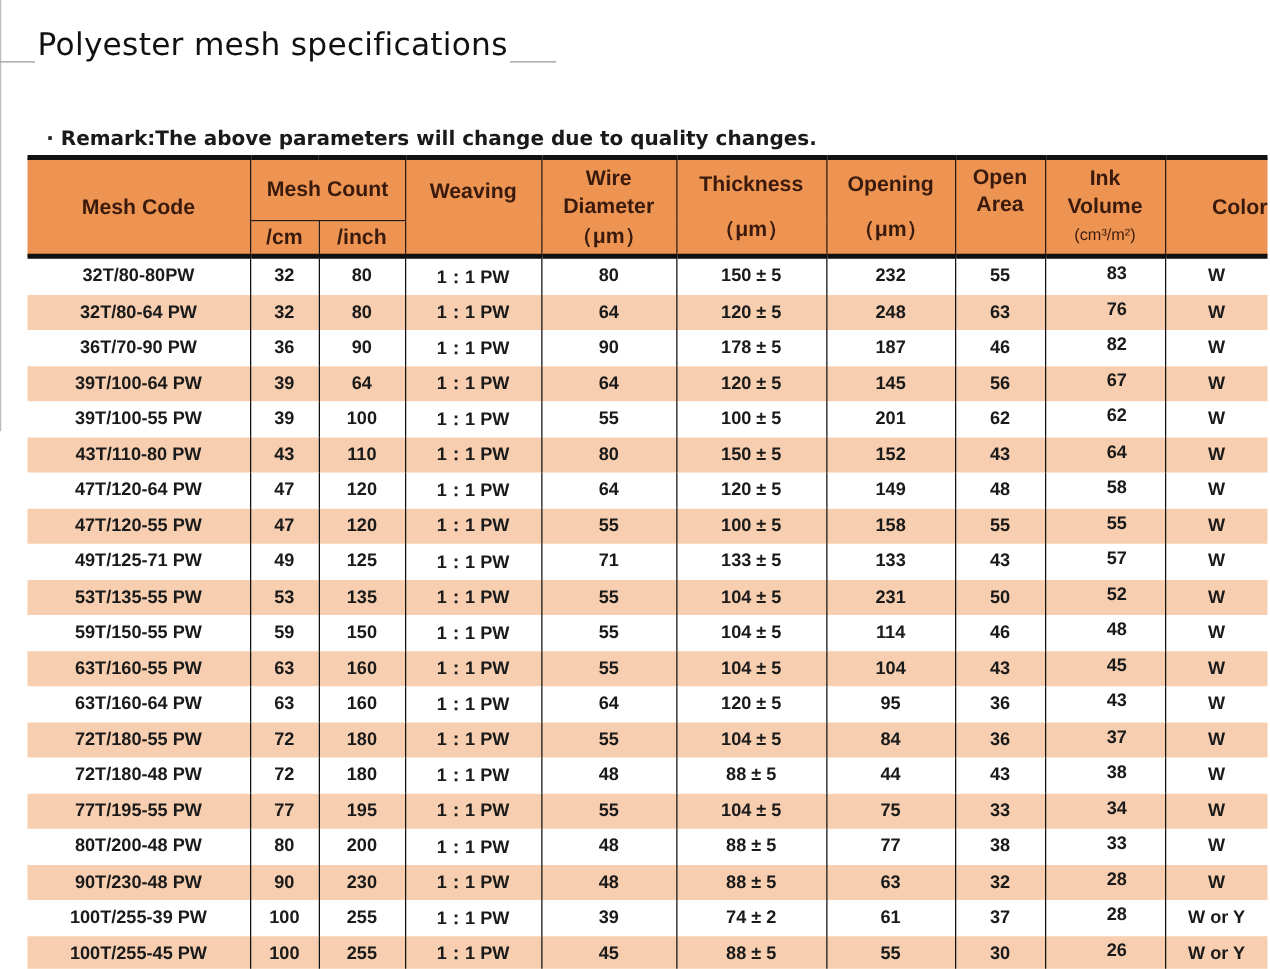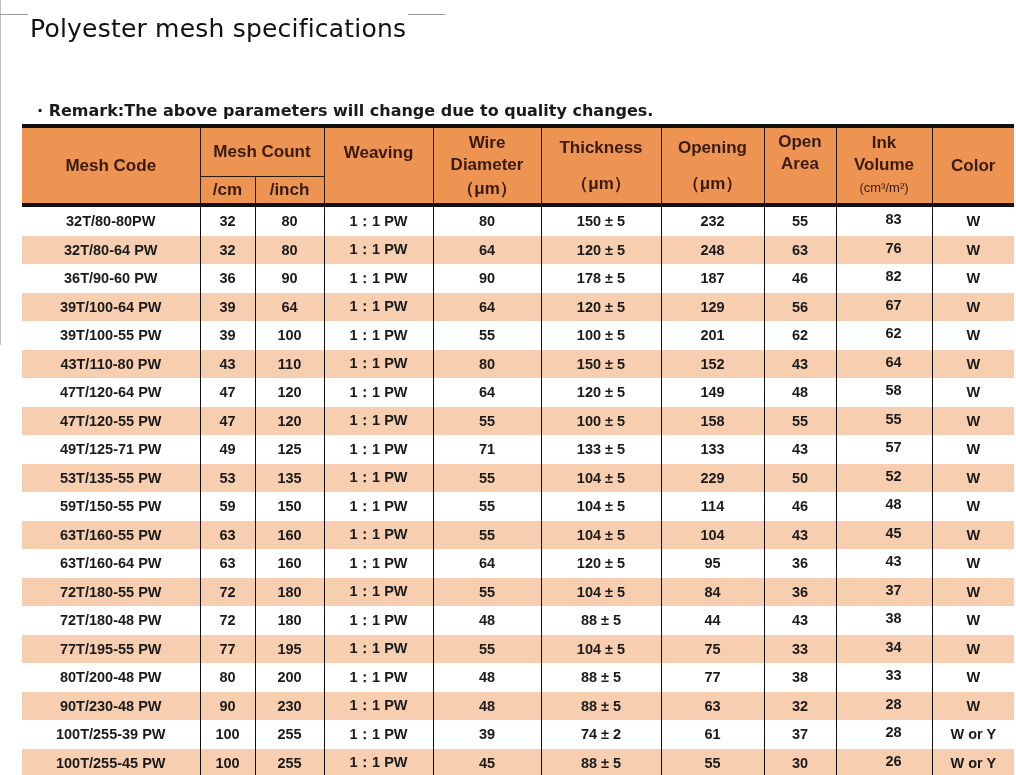--- a/index.html
+++ b/index.html
@@ -5,21 +5,21 @@
   html, body { margin: 0; padding: 0; background: #ffffff; }
   body {
     width: 1016px; height: 775px; position: relative; overflow: hidden;
     font-family: "Liberation Sans", sans-serif; color: #111;
   }
   .left-rule {
     position: absolute; left: 0; top: 0; width: 1px; height: 345px; background: #bdbdbd;
   }
   .title-wrap {
     position: absolute; left: 0; top: 14px; height: 36px; width: 445px;
-    display: flex; align-items: flex-start;
+    display: flex; align-items: flex-end;
   }
   .title-line-left { width: 32px; height: 1px; background: #9a9a9a; }
   .title-line-right { width: 42px; height: 1px; background: #9a9a9a; }
   .title {
     font-family: "DejaVu Sans", sans-serif; font-size: 25px; font-weight: 400;
     color: #111; padding: 0 2px; letter-spacing: 0.2px; white-space: nowrap;
   }
   .remark {
     position: absolute; left: 37px; top: 101px;
     font-family: "DejaVu Sans", sans-serif; font-size: 16px; font-weight: bold; color: #1a1a1a;
@@ -30,21 +30,21 @@
     border-collapse: collapse; table-layout: fixed;
     font-family: "Liberation Sans", sans-serif; font-weight: bold;
   }
   table.spec thead tr:first-child th { border-top: 4px solid #111; }
   table.spec thead th {
     background: #ee9452; color: #3a1a0c; font-size: 17px; line-height: 22px;
     text-align: center; vertical-align: middle; padding: 0;
     border-left: 1.5px solid #2a1a10; border-right: 1.5px solid #2a1a10;
   }
   table.spec thead th.first { border-left: none; }
-  table.spec thead th.last { border-right: none; }
+  table.spec thead th.last { border-right: none; text-align: right; }
   table.spec thead th .unit { font-weight: normal; font-size: 17px; display: block; margin-top: 5px; }
   table.spec thead th .unit.bold { font-weight: bold; }
   table.spec thead tr.sub th { border-top: 1.5px solid #2a1a10; height: 26px; }
   table.spec thead tr.last-head th, table.spec thead th.span2 { border-bottom: 4px solid #111; }
   table.spec tbody td {
     height: 28.5px; padding: 0; text-align: center; font-size: 14.5px; color: #1a1a1a;
     border-left: 1.5px solid #111; border-right: 1.5px solid #111;
   }
   table.spec tbody td.first { border-left: none; }
   table.spec tbody td.last { border-right: none; }
@@ -130,39 +130,39 @@
         <td>80</td>
         <td>1：1 PW</td>
         <td>64</td>
         <td>120 ± 5</td>
         <td>248</td>
         <td>63</td>
         <td class="ink">76</td>
         <td class="last">W</td>
       </tr>
       <tr>
-        <td class="first">36T/90-60 PW</td>
+        <td class="first">36T/70-90 PW</td>
         <td>36</td>
         <td>90</td>
         <td>1：1 PW</td>
         <td>90</td>
         <td>178 ± 5</td>
         <td>187</td>
         <td>46</td>
         <td class="ink">82</td>
         <td class="last">W</td>
       </tr>
       <tr class="alt">
         <td class="first">39T/100-64 PW</td>
         <td>39</td>
         <td>64</td>
         <td>1：1 PW</td>
         <td>64</td>
         <td>120 ± 5</td>
-        <td>129</td>
+        <td>145</td>
         <td>56</td>
         <td class="ink">67</td>
         <td class="last">W</td>
       </tr>
       <tr>
         <td class="first">39T/100-55 PW</td>
         <td>39</td>
         <td>100</td>
         <td>1：1 PW</td>
         <td>55</td>
@@ -220,21 +220,21 @@
         <td class="ink">57</td>
         <td class="last">W</td>
       </tr>
       <tr class="alt">
         <td class="first">53T/135-55 PW</td>
         <td>53</td>
         <td>135</td>
         <td>1：1 PW</td>
         <td>55</td>
         <td>104 ± 5</td>
-        <td>229</td>
+        <td>231</td>
         <td>50</td>
         <td class="ink">52</td>
         <td class="last">W</td>
       </tr>
       <tr>
         <td class="first">59T/150-55 PW</td>
         <td>59</td>
         <td>150</td>
         <td>1：1 PW</td>
         <td>55</td>

